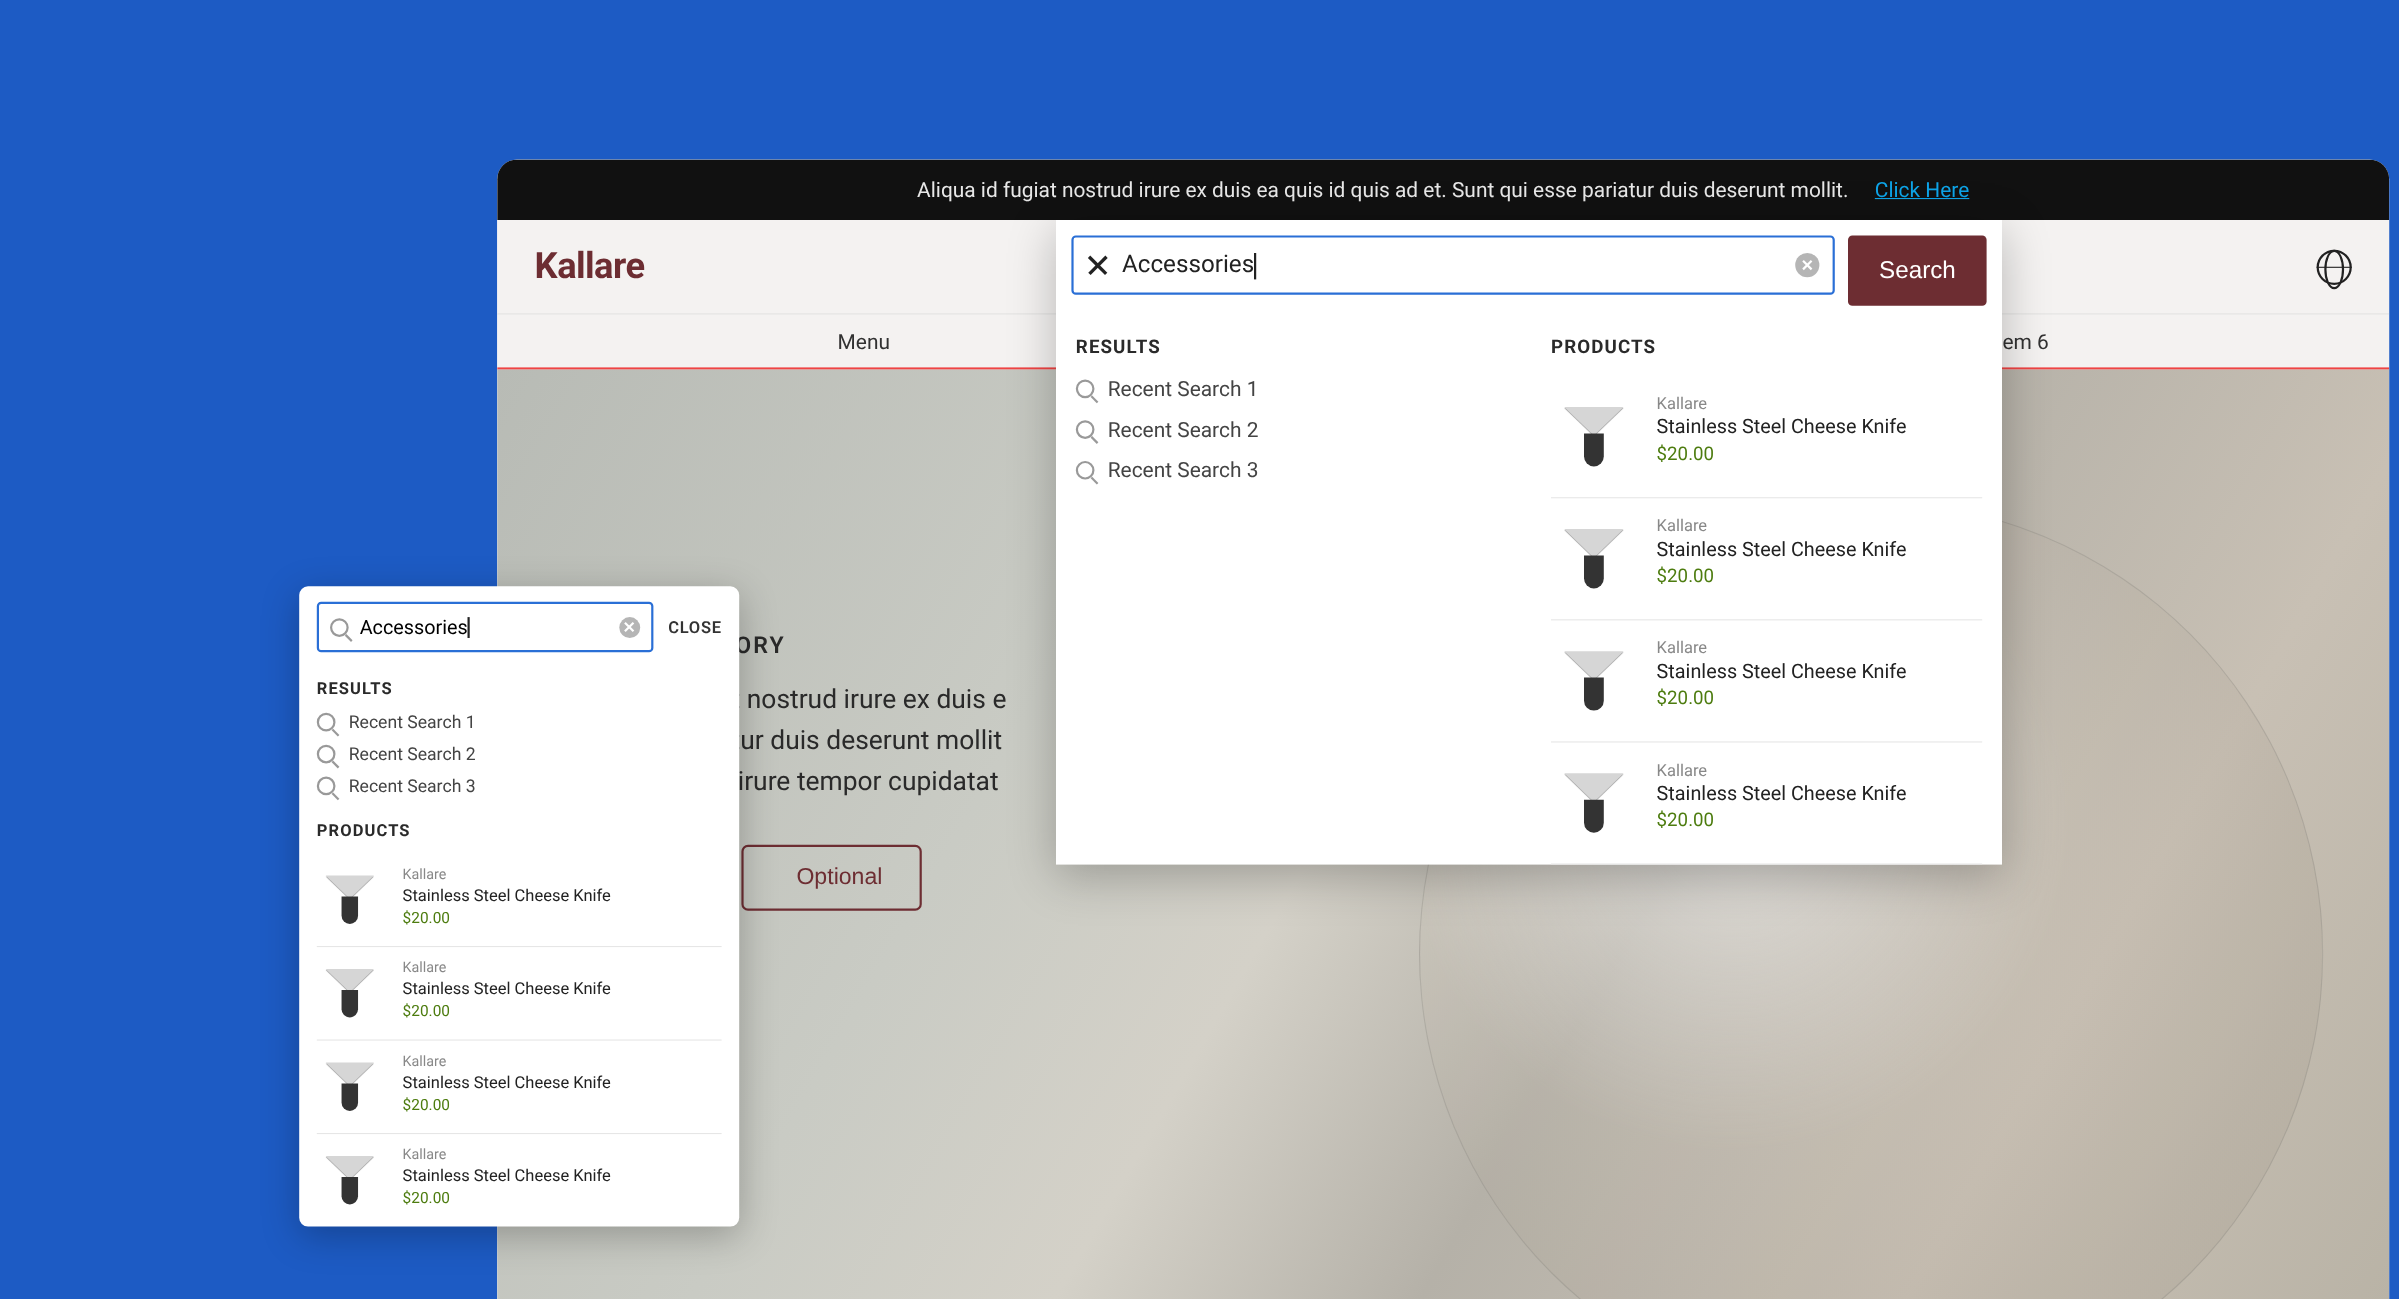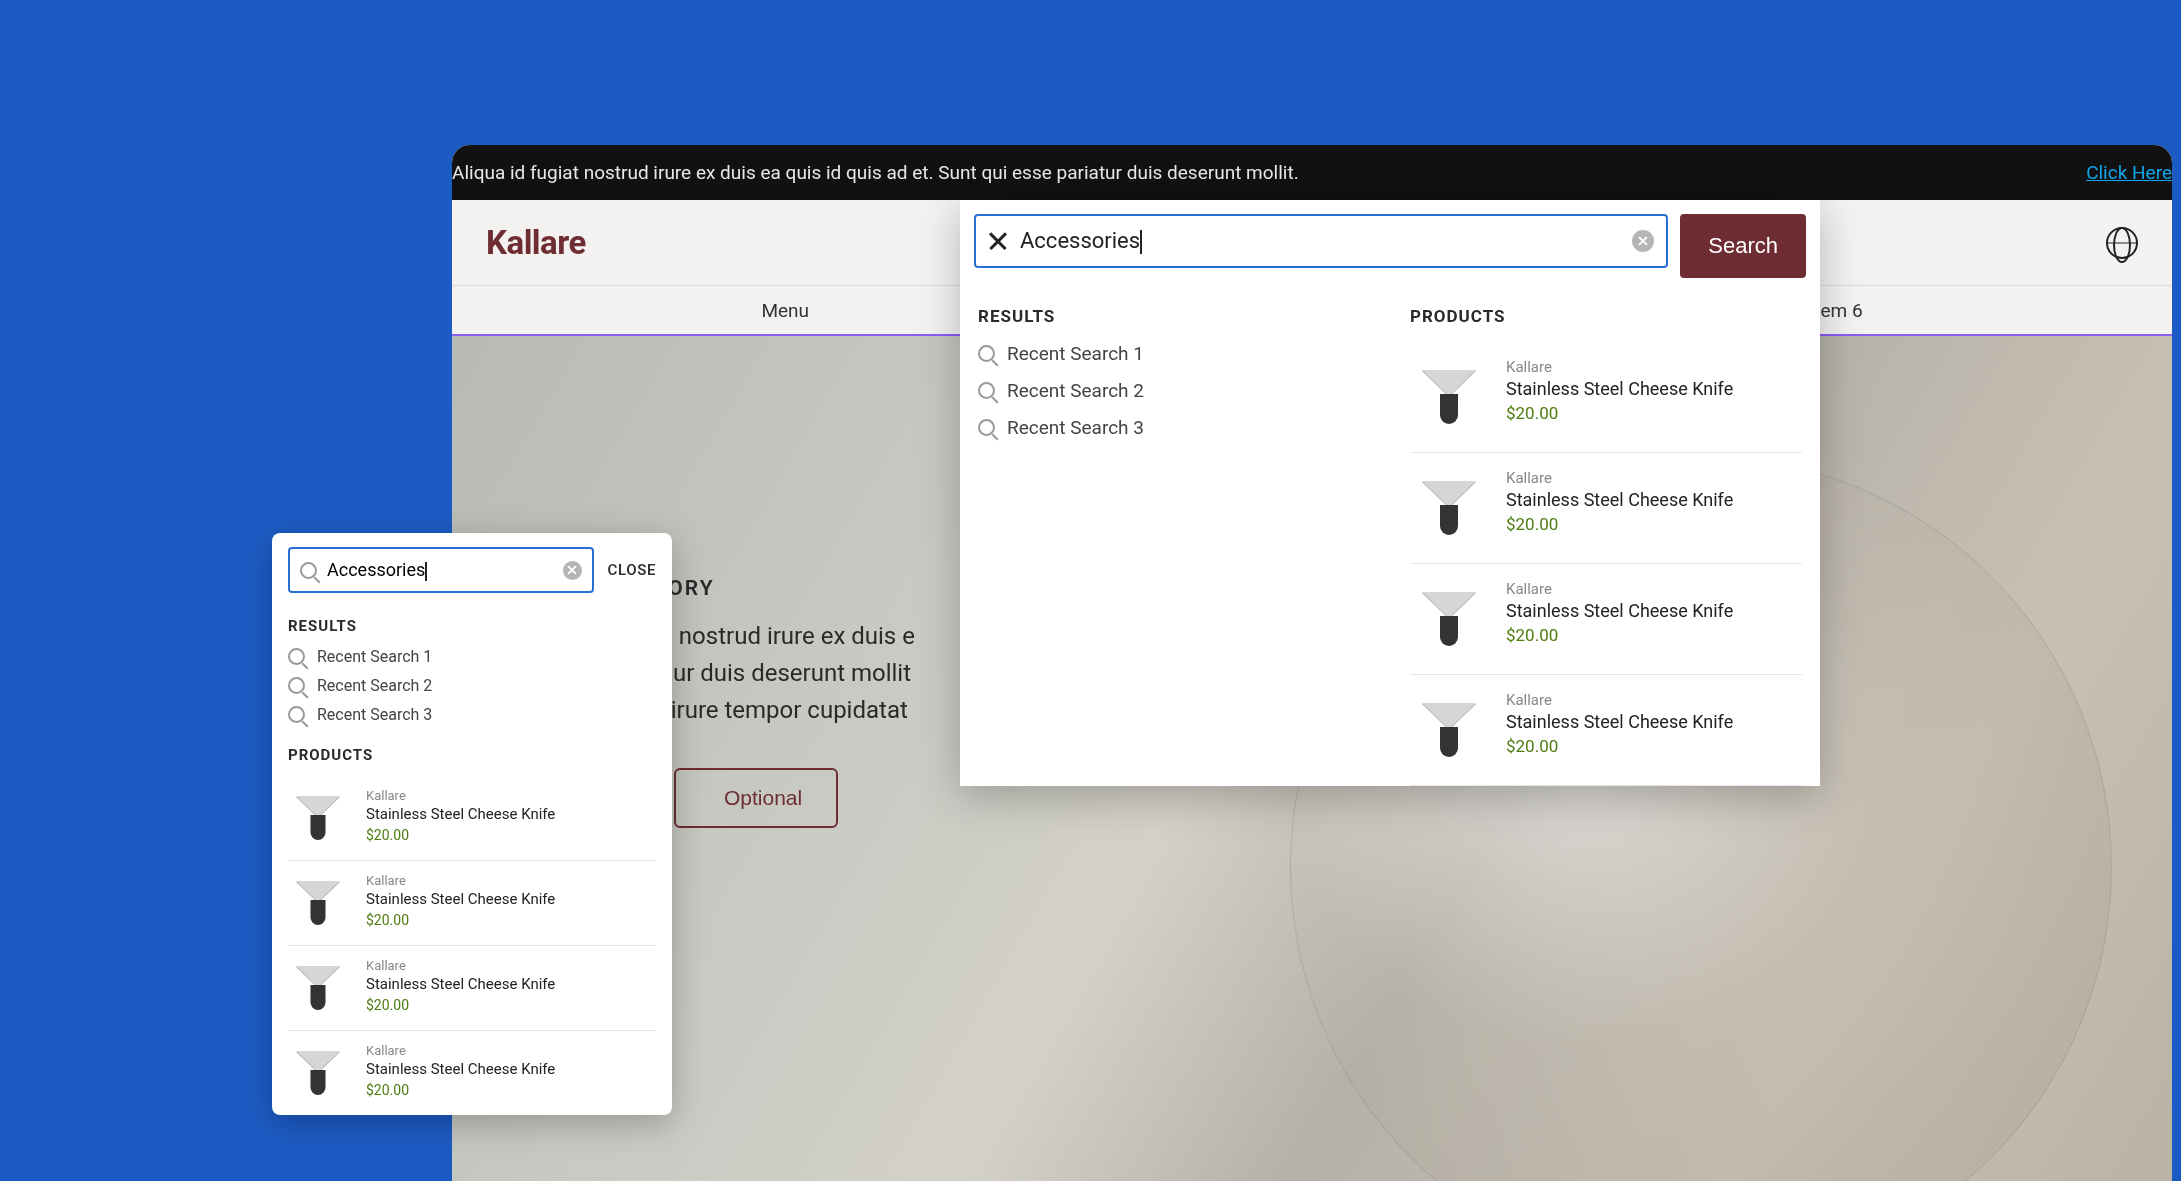--- a/index.html
+++ b/index.html
@@ -22,21 +22,21 @@
   background: #fff;
   border-radius: 18px 18px 0 0;
   overflow: hidden;
 }
 .announce-bar {
   background: #111;
   color: #e8e8e8;
   height: 55px;
   display: flex;
   align-items: center;
-  justify-content: space-between;
+  justify-content: center;
   font-size: 19px;
   gap: 24px;
 }
 .announce-bar a { color: #0ea5e9; text-decoration: underline; }
 
 .site-header {
   background: #f4f2f1;
   height: 86px;
   display: flex;
   align-items: center;
@@ -72,21 +72,21 @@
 
 .nav-row {
   background: #f4f2f1;
   height: 50px;
   display: flex;
   align-items: center;
   justify-content: center;
   gap: 140px;
   font-size: 19px;
   color: #323232;
-  border-bottom: 2px solid #8b5cf6;
+  border-bottom: 2px solid #ef4444;
 }
 
 .hero {
   position: relative;
   height: 850px;
   background: linear-gradient(120deg, #b8bbb5 0%, #c9cbc4 30%, #d4d1c8 45%, #b5b1a8 60%, #c8c0b4 80%, #b9b3a6 100%);
   overflow: hidden;
 }
 .hero::before {
   content:"";

